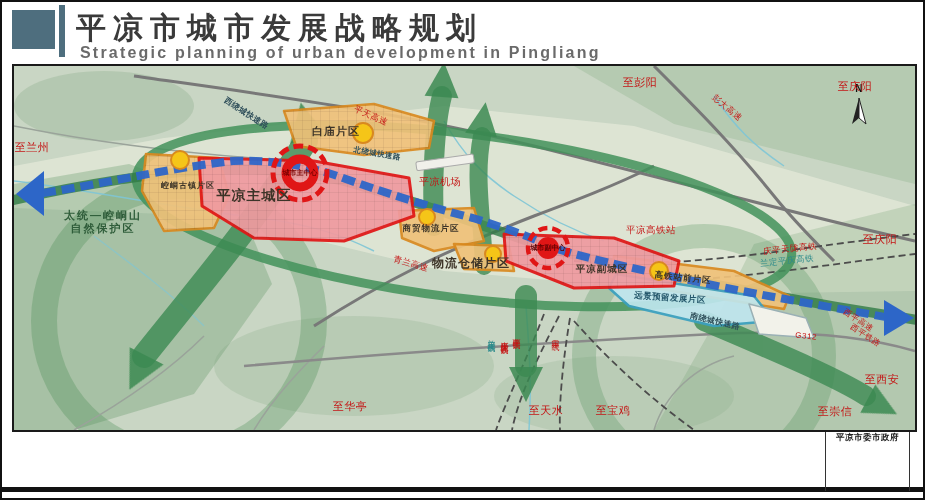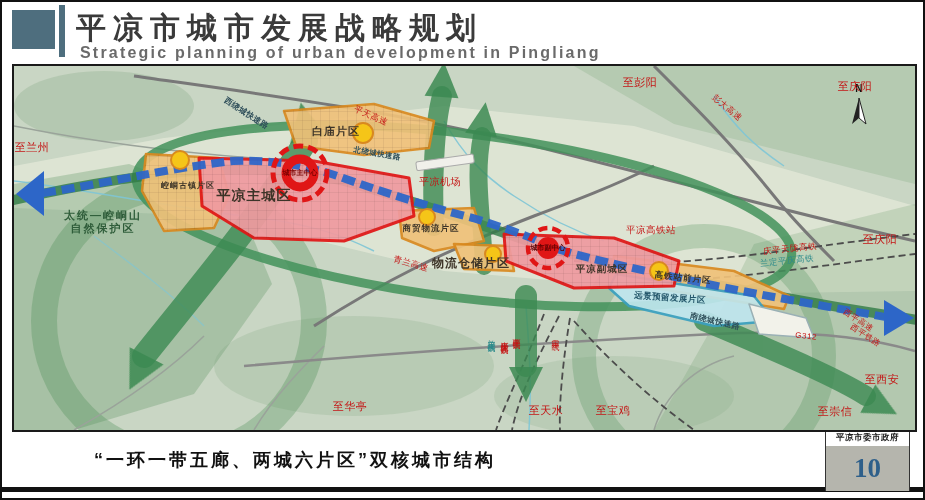--- a/index.html
+++ b/index.html
@@ -241,22 +241,18 @@
     <div class="lbl dist" style="left:669px; top:212px; font-size:8.5px; transform:translate(-50%,-50%) rotate(6deg);">高铁站前片区</div>
     <div class="lbl cyanlbl" style="left:656px; top:232px; transform:translate(-50%,-50%) rotate(4deg);">远景预留发展片区</div>
 
     <div class="lbl red" style="left:426px; top:115px; font-size:10px;">平凉机场</div>
     <div class="lbl red" style="left:637px; top:164px; font-size:9.5px;">平凉高铁站</div>
     <div class="lbl reserve" style="left:89px; top:149px;">太统—崆峒山</div>
     <div class="lbl reserve" style="left:89px; top:162px;text-align:right;">自然保护区</div>
   </div>
 
   <div id="footer">
-    <div id="caption">“一环一带五廊、两城六片区”双核城市结构</div>
     <div id="agency-box">
       <div id="agency-label">平凉市委市政府</div>
-      <div id="page-no-box">
-        <span id="page-no">10</span>
-      </div>
     </div>
   </div>
 
 </div>
 
 </body></html>

